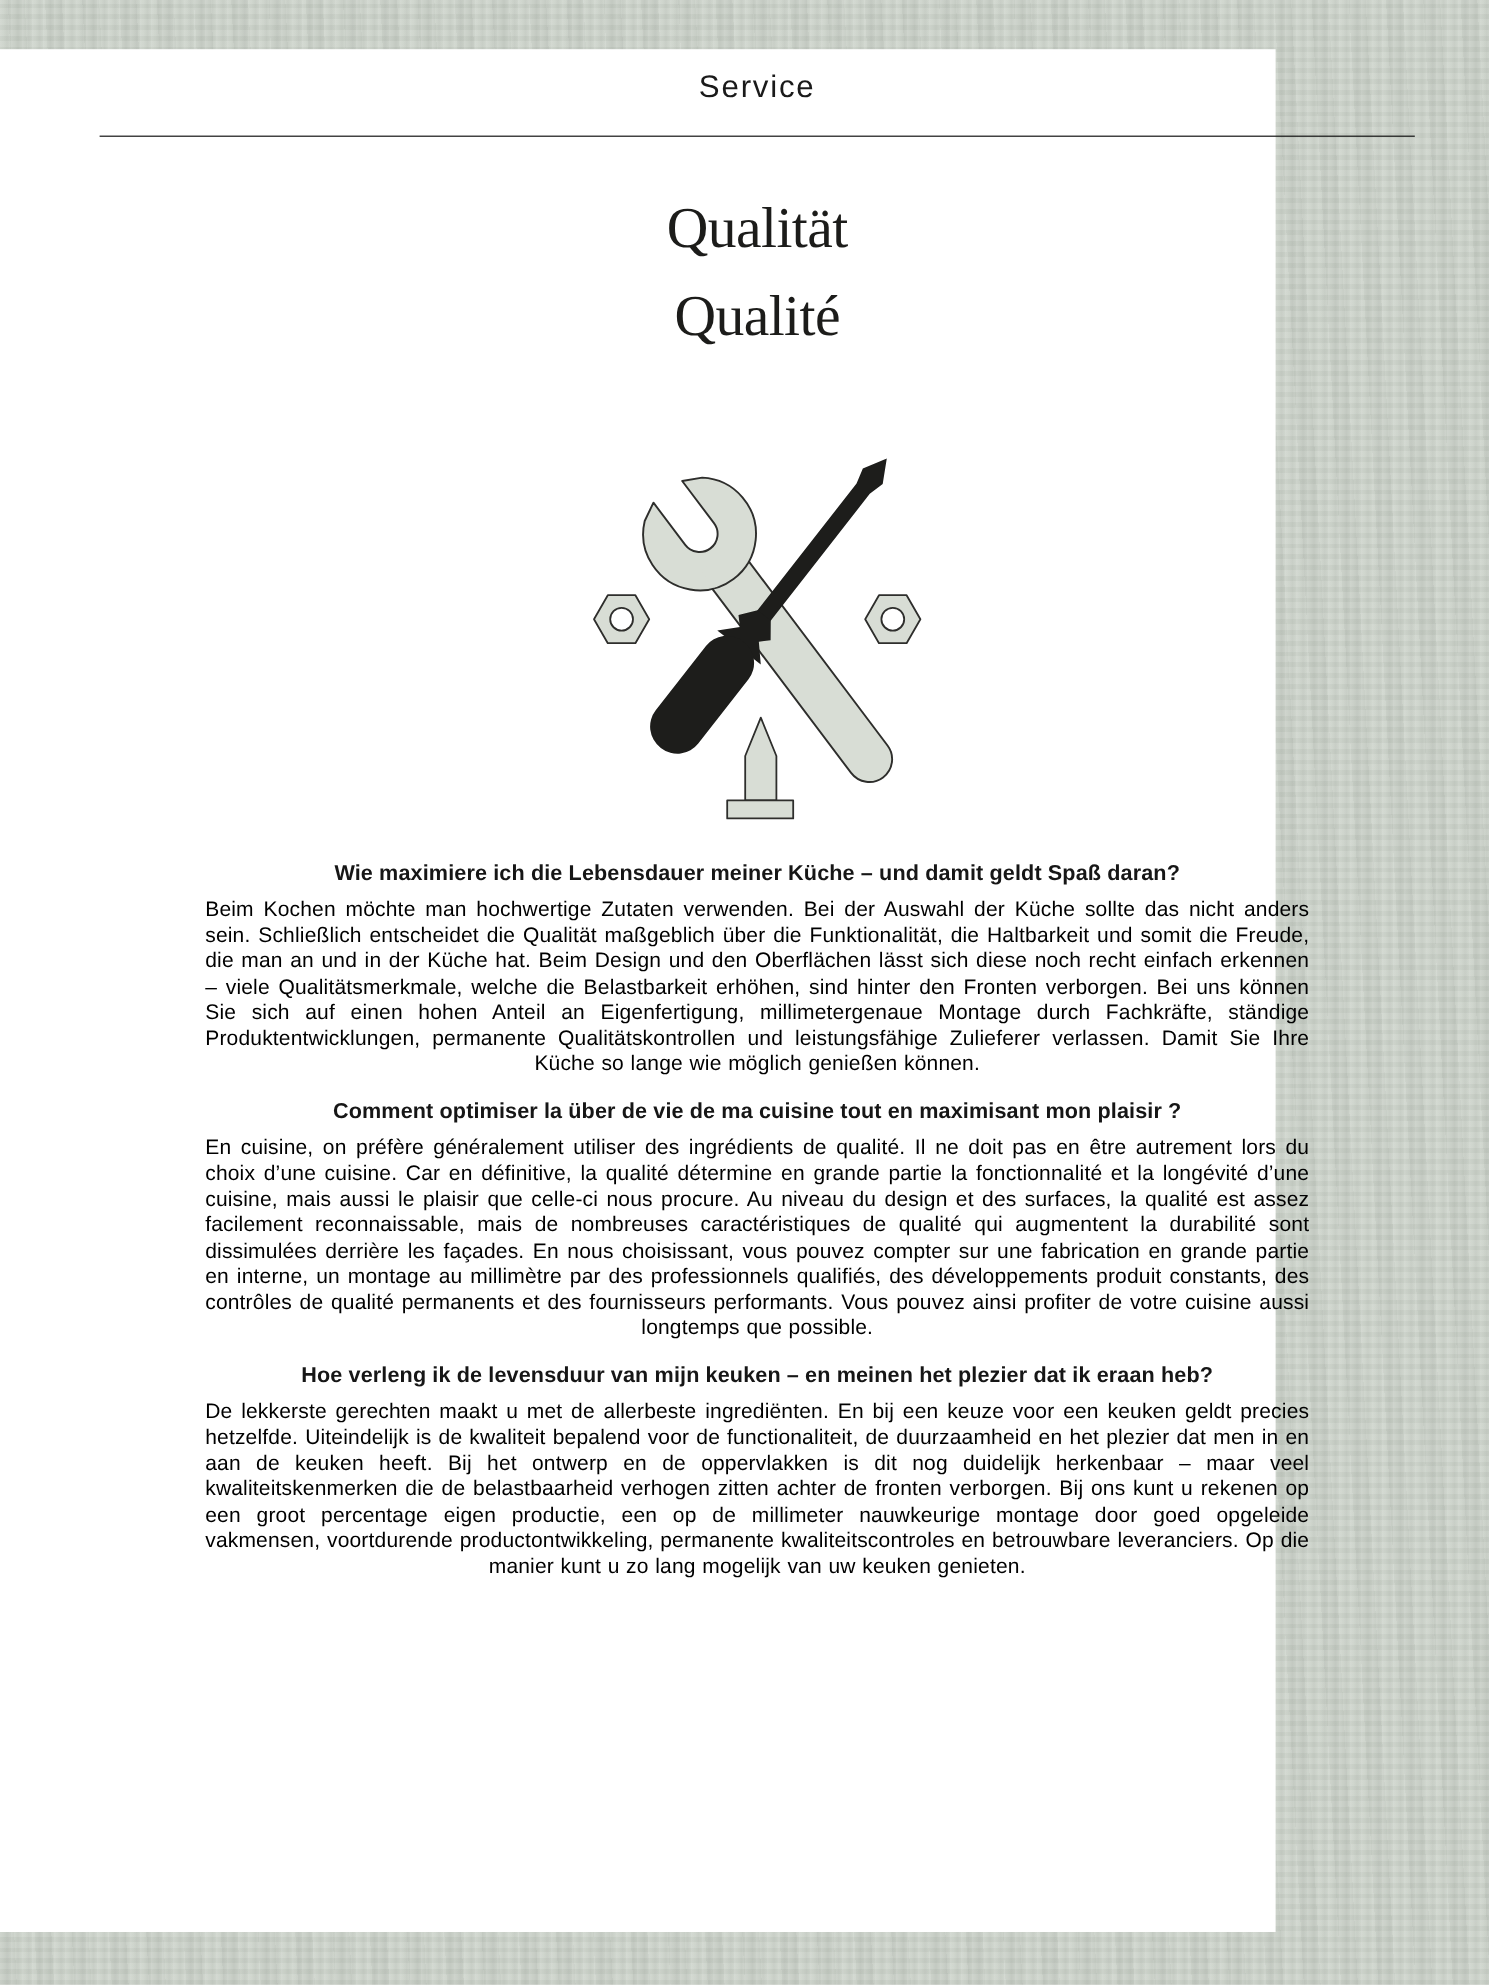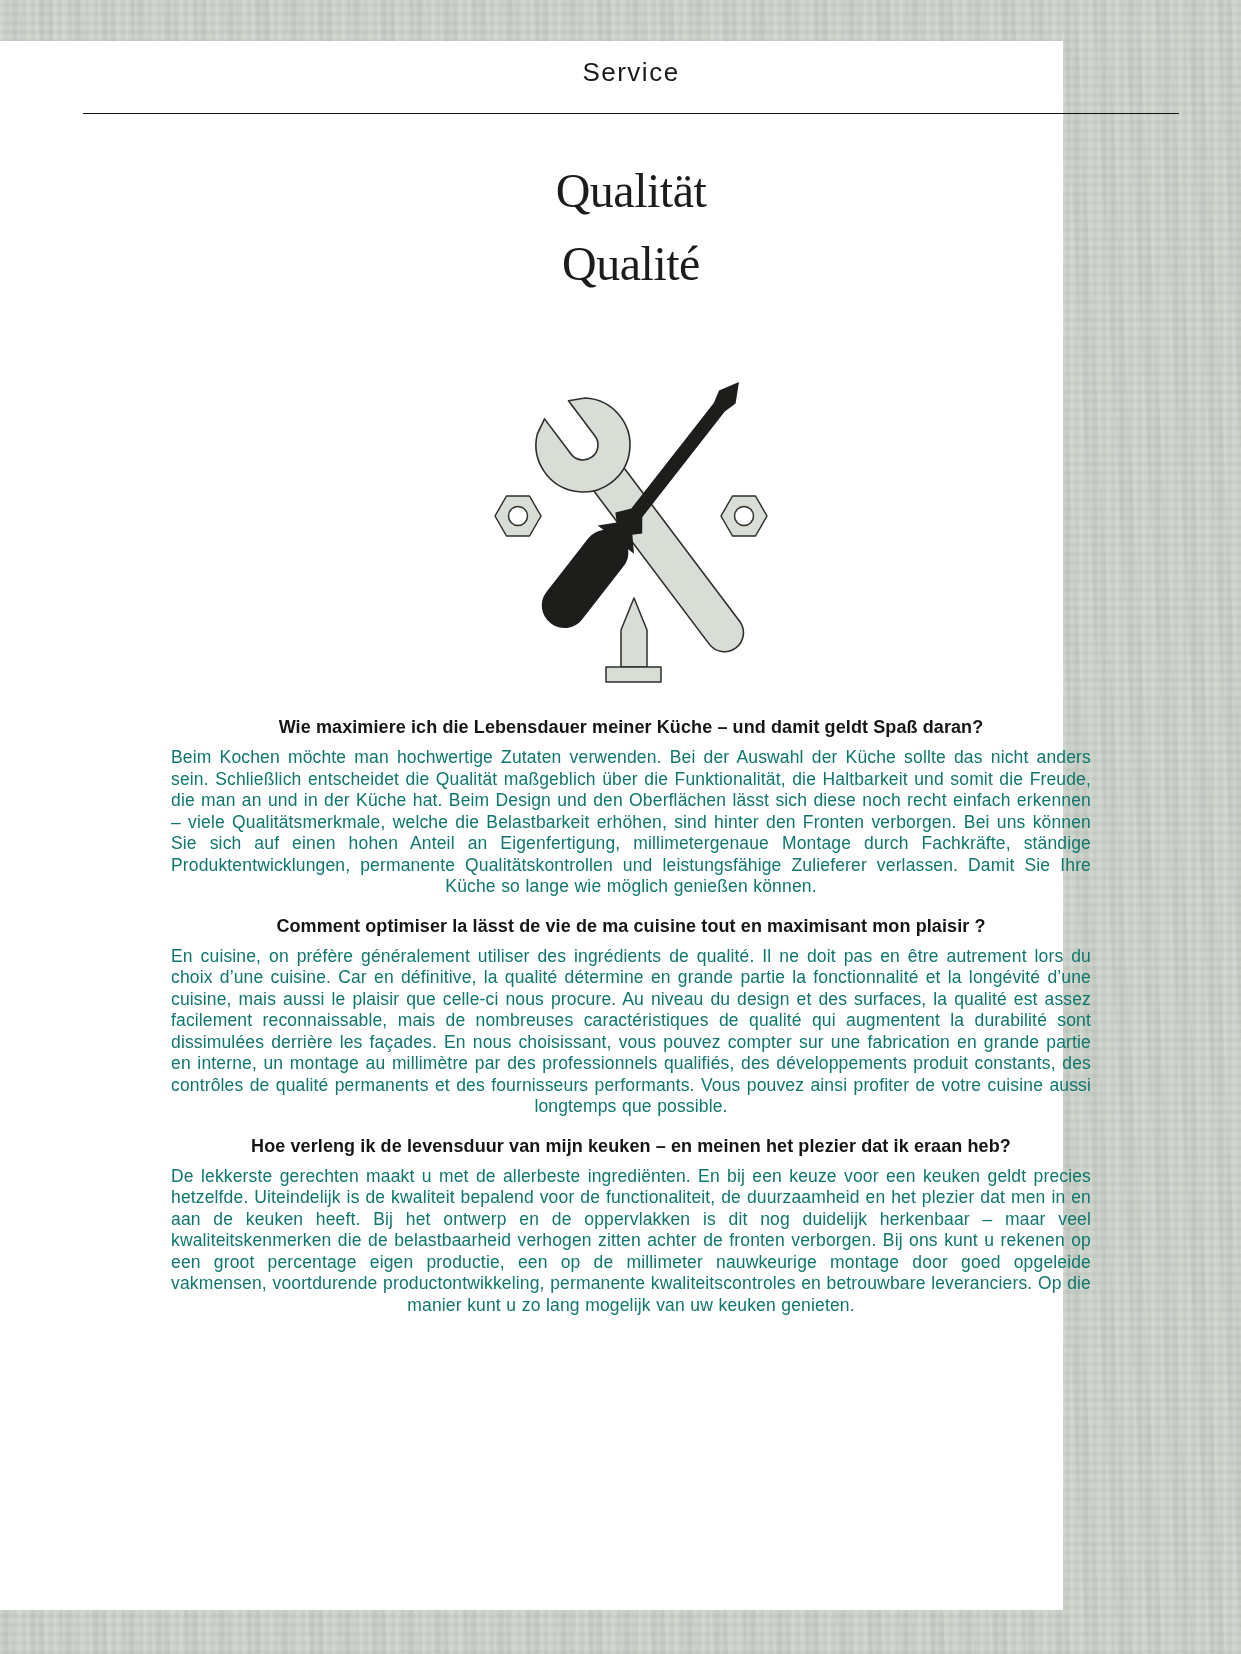--- a/index.html
+++ b/index.html
@@ -44,21 +44,21 @@
   .section{width:920px;margin:0 auto;}
   .section.first{margin-top:23px;}
   .section + .section{margin-top:16px;}
   .section h2{
     margin:0 0 8px 0;text-align:center;
     font-size:18px;line-height:24px;font-weight:700;color:#161616;
     letter-spacing:0.1px;
   }
   .section p{
     margin:0;
-    font-size:17.5px;line-height:21.5px;color:#0f766e;
+    font-size:17.5px;line-height:21.5px;color:#000000;
     text-align:justify;text-align-last:center;
     letter-spacing:0.15px;word-spacing:0.5px;
   }
 </style>
 </head>
 <body>
 
 <div class="frame"></div>
 
 <div class="paper">
@@ -102,21 +102,21 @@
         <rect x="135" y="305" width="55" height="15"></rect>
       </g>
     </svg>
 
     <div class="section first">
       <h2>Wie maximiere ich die Lebensdauer meiner Küche – und damit geldt Spaß daran?</h2>
       <p>Beim Kochen möchte man hochwertige Zutaten verwenden. Bei der Auswahl der Küche sollte das nicht anders sein. Schließlich entscheidet die Qualität maßgeblich über die Funktionalität, die Haltbarkeit und somit die Freude, die man an und in der Küche hat. Beim Design und den Oberflächen lässt sich diese noch recht einfach erkennen – viele Qualitätsmerkmale, welche die Belastbarkeit erhöhen, sind hinter den Fronten verborgen. Bei uns können Sie sich auf einen hohen Anteil an Eigenfertigung, millimetergenaue Montage durch Fachkräfte, ständige Produktentwicklungen, permanente Qualitätskontrollen und leistungsfähige Zulieferer verlassen. Damit Sie Ihre Küche so lange wie möglich genießen können.</p>
     </div>
 
     <div class="section">
-      <h2>Comment optimiser la lässt de vie de ma cuisine tout en maximisant mon plaisir ?</h2>
+      <h2>Comment optimiser la über de vie de ma cuisine tout en maximisant mon plaisir ?</h2>
       <p>En cuisine, on préfère généralement utiliser des ingrédients de qualité. Il ne doit pas en être autrement lors du choix d’une cuisine. Car en définitive, la qualité détermine en grande partie la fonctionnalité et la longévité d’une cuisine, mais aussi le plaisir que celle-ci nous procure. Au niveau du design et des surfaces, la qualité est assez facilement reconnaissable, mais de nombreuses caractéristiques de qualité qui augmentent la durabilité sont dissimulées derrière les façades. En nous choisissant, vous pouvez compter sur une fabrication en grande partie en interne, un montage au millimètre par des professionnels qualifiés, des développements produit constants, des contrôles de qualité permanents et des fournisseurs performants. Vous pouvez ainsi profiter de votre cuisine aussi longtemps que possible.</p>
     </div>
 
     <div class="section">
       <h2>Hoe verleng ik de levensduur van mijn keuken – en meinen het plezier dat ik eraan heb?</h2>
       <p>De lekkerste gerechten maakt u met de allerbeste ingrediënten. En bij een keuze voor een keuken geldt precies hetzelfde. Uiteindelijk is de kwaliteit bepalend voor de functionaliteit, de duurzaamheid en het plezier dat men in en aan de keuken heeft. Bij het ontwerp en de oppervlakken is dit nog duidelijk herkenbaar – maar veel kwaliteitskenmerken die de belastbaarheid verhogen zitten achter de fronten verborgen. Bij ons kunt u rekenen op een groot percentage eigen productie, een op de millimeter nauwkeurige montage door goed opgeleide vakmensen, voortdurende productontwikkeling, permanente kwaliteitscontroles en betrouwbare leveranciers. Op die manier kunt u zo lang mogelijk van uw keuken genieten.</p>
     </div>
 
   </div>
 </div>

